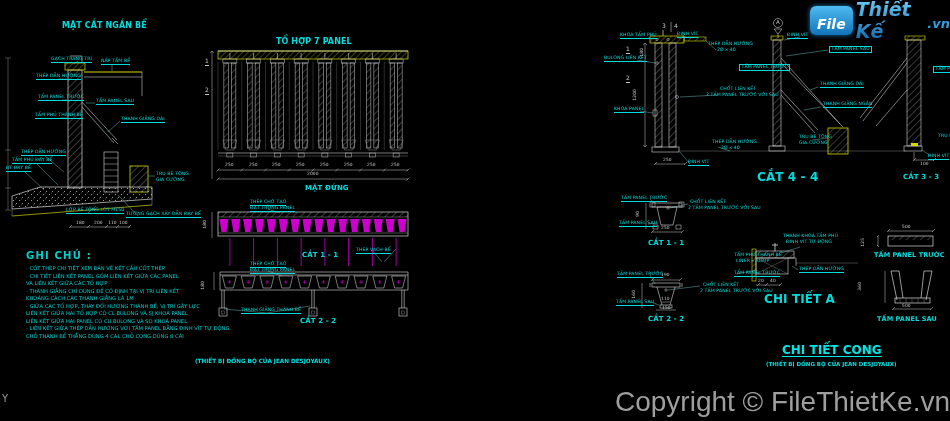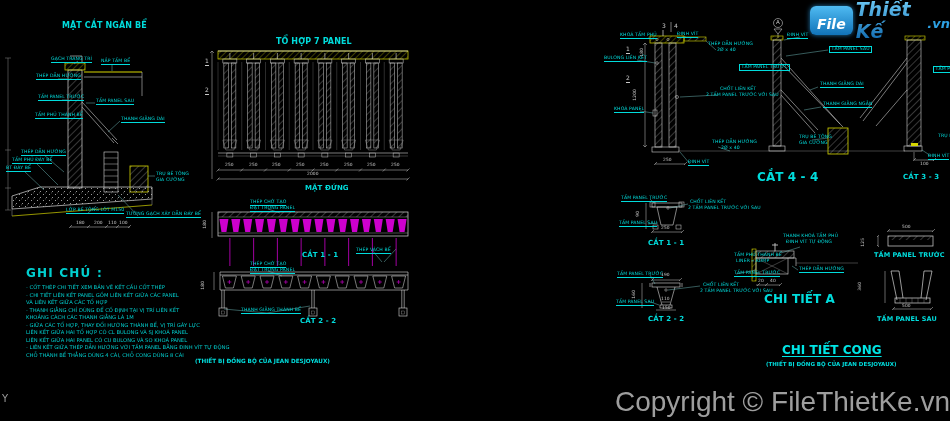--- a/index.html
+++ b/index.html
@@ -9,21 +9,21 @@
   .lbl{position:absolute;white-space:nowrap;line-height:1.05;letter-spacing:0.1px;
        transform-origin:0 100%;}
   .cy{color:#00dcdc;} .dm{color:#c8c8c8;}
   .u{border-bottom:0.5px solid currentColor;padding-bottom:0.5px;}
   .b{border:0.5px solid #00dcdc;padding:0 1.5px;}
   .r{transform:rotate(-90deg);}
   .sheet-title{position:absolute;color:#00e5e5;font-weight:bold;white-space:nowrap;
        text-decoration:underline;text-underline-offset:2px;}
   .sheet-sub{position:absolute;color:#00dcdc;font-weight:bold;white-space:nowrap;}
   #notes{position:absolute;left:26px;top:250px;width:170px;color:#00cfcf;}
-  #notes-title{font-size:12px;letter-spacing:1.2px;font-weight:bold;margin-bottom:4px;margin-top:16px;}
+  #notes-title{font-size:10px;letter-spacing:1.2px;font-weight:bold;margin-bottom:4px;}
   #notes-lines div{font-size:5.2px;line-height:7.5px;white-space:nowrap;}
   #watermark{position:absolute;left:0;right:0;top:386px;text-align:right;
        font-family:Liberation Sans, sans-serif;font-size:28px;color:#9e9e9e;}
   #axis-y{position:absolute;left:2px;top:393px;font-size:10px;color:#9a9a9a;}
   
   #viewcube{position:absolute;left:860px;top:0;width:90px;height:90px;}
   #vc-ring{position:absolute;left:25px;top:-40px;width:72px;height:72px;border-radius:50%;
        border:13px solid #232323;box-sizing:border-box;}
   #vc-face{position:absolute;left:64px;top:13px;width:24px;height:25px;background:#474747;
        border:1px solid #5d5d5d;color:#9b9b9b;font-size:6.5px;font-weight:bold;

